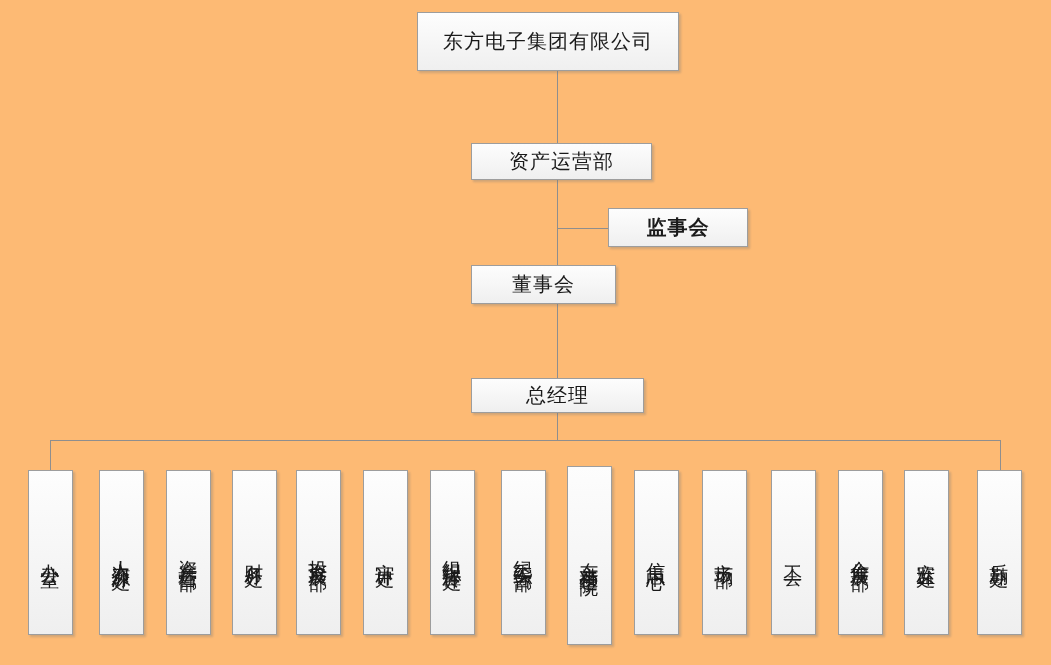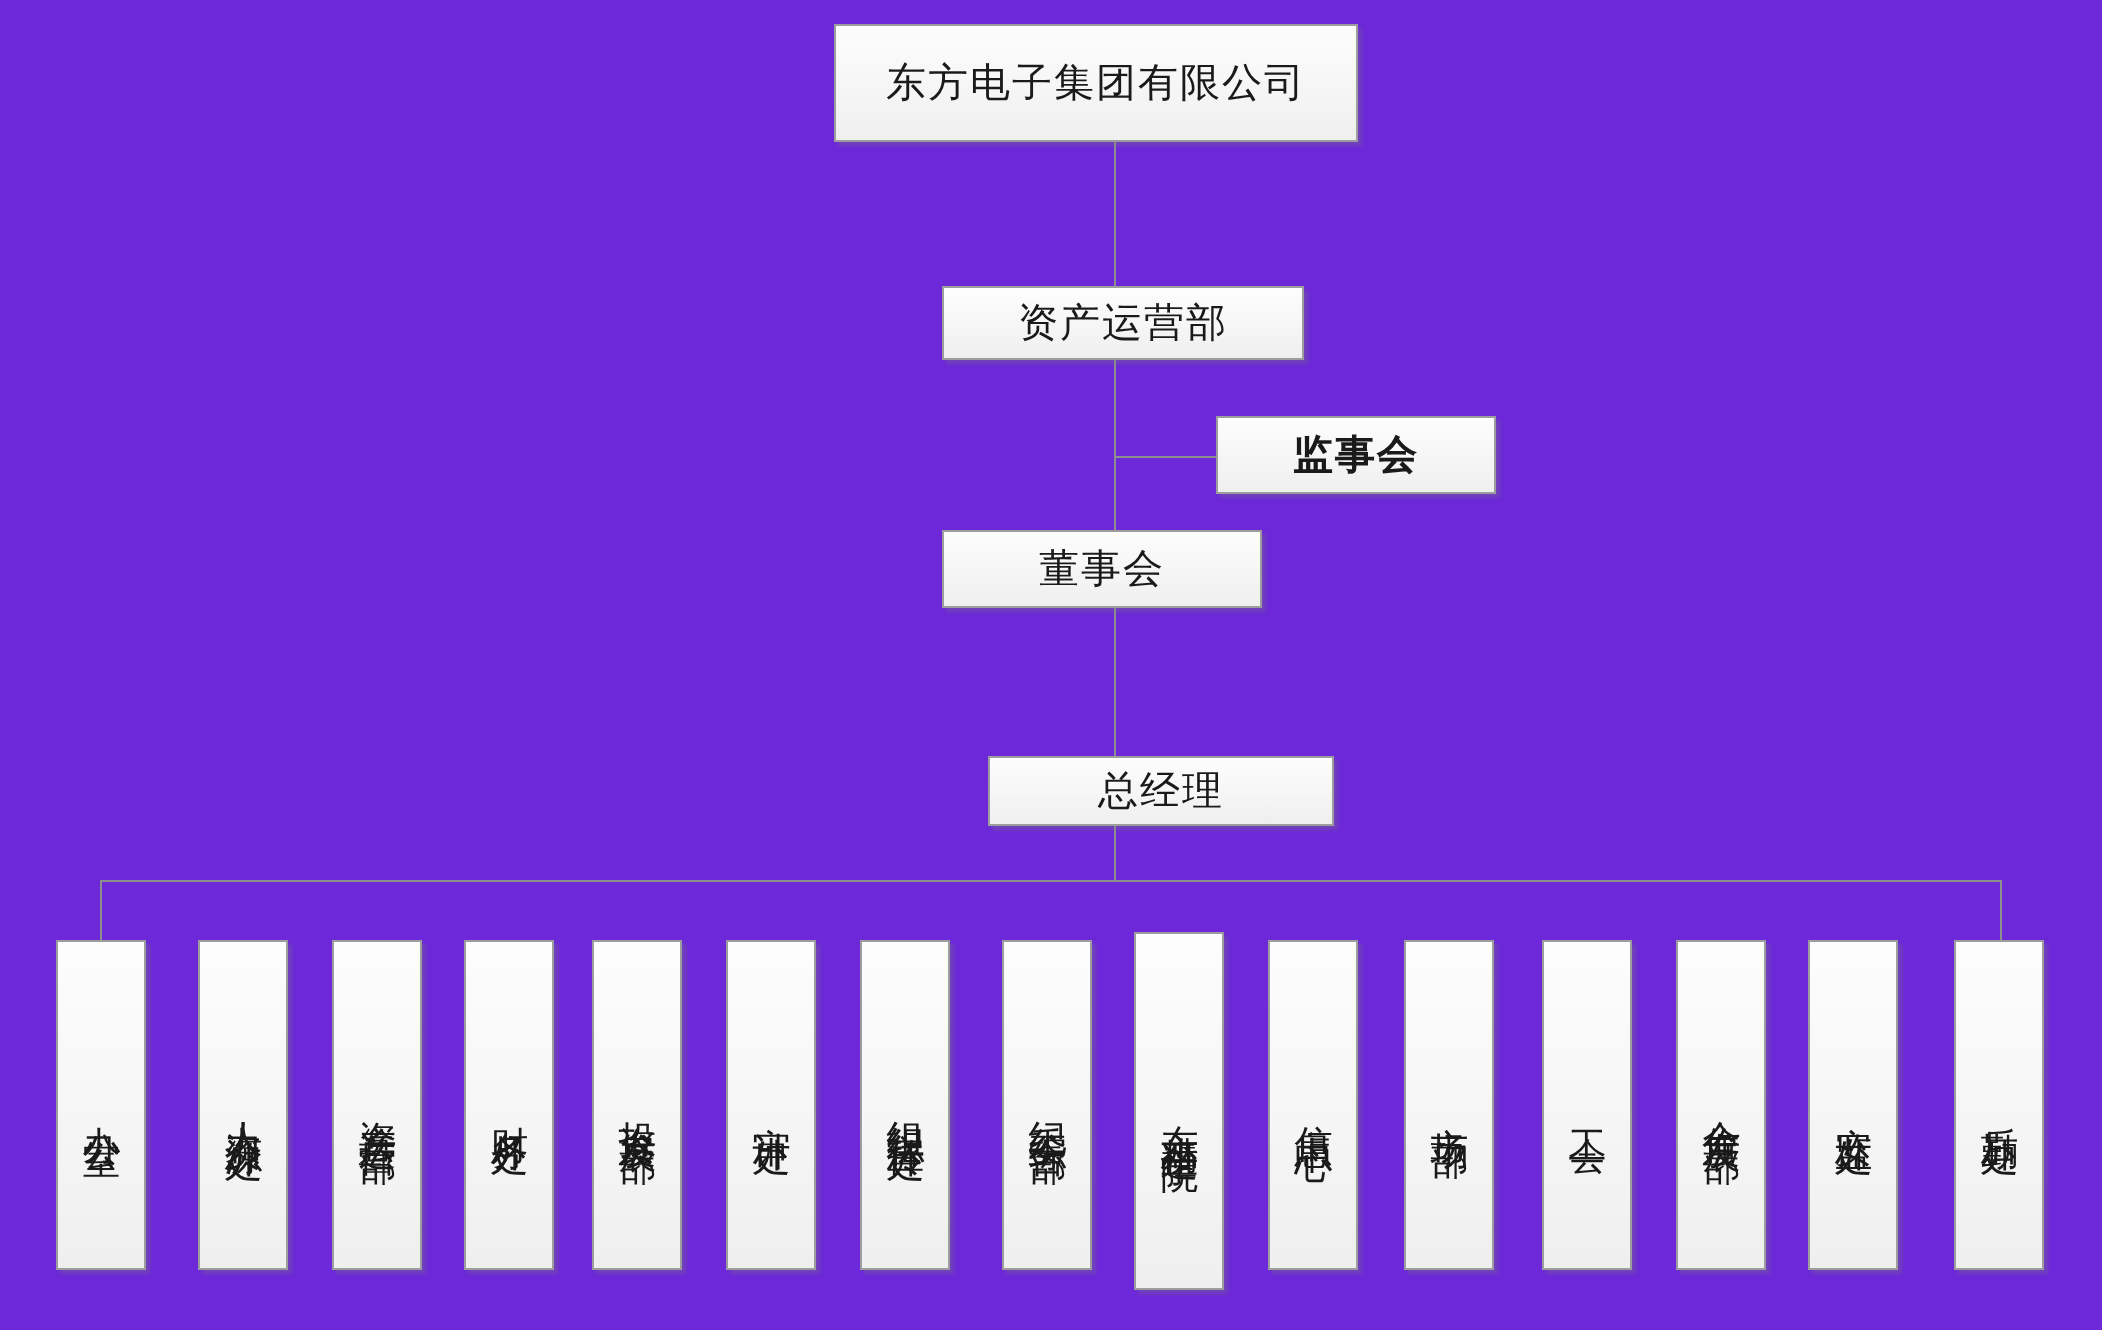--- a/index.html
+++ b/index.html
@@ -8,21 +8,21 @@
     padding: 0;
     background: #ffffff;
   }
   body {
     font-family: "DejaVu Sans", "Liberation Sans", sans-serif;
   }
   #chart {
     position: relative;
     width: 1051px;
     height: 665px;
-    background: #6d28d9;
+    background: #fdba74;
     overflow: hidden;
   }
 
   
   .node {
     position: absolute;
     box-sizing: border-box;
     border: 1px solid #9d9d9d;
     background: linear-gradient(to bottom, #fdfdfd 0%, #f7f7f7 45%, #efefef 100%);
     box-shadow: 2px 2px 2px rgba(120,120,120,0.33);
@@ -73,23 +73,23 @@
   <div class="conn vert" style="left:50px; top:440px; height:30px;"></div>
 
   <div class="conn vert" style="left:1000px; top:440px; height:30px;"></div>
 
   <div class="node h" style="left:417px; top:12px; width:262px; height:59px;">东方电子集团有限公司</div>
 
   <div class="node h" style="left:471px; top:143px; width:181px; height:37px;">资产运营部</div>
 
   <div class="node h" style="left:608px; top:208px; width:140px; height:39px;font-weight:bold;">监事会</div>
 
-  <div class="node h" style="left:471px; top:265px; width:160px; height:39px;">董事会</div>
+  <div class="node h" style="left:471px; top:265px; width:145px; height:39px;">董事会</div>
 
-  <div class="node h" style="left:494px; top:378px; width:173px; height:35px;">总经理</div>
+  <div class="node h" style="left:471px; top:378px; width:173px; height:35px;">总经理</div>
 
   <div class="node v" style="left:28px; top:470px; width:45px; height:165px;">办公室</div>
 
   <div class="node v" style="left:99px; top:470px; width:45px; height:165px;">人力资源处</div>
 
   <div class="node v" style="left:166px; top:470px; width:45px; height:165px;">资产运营部</div>
 
   <div class="node v" style="left:232px; top:470px; width:45px; height:165px;">财务处</div>
 
   <div class="node v" style="left:296px; top:470px; width:45px; height:165px;">投资发展部</div>

